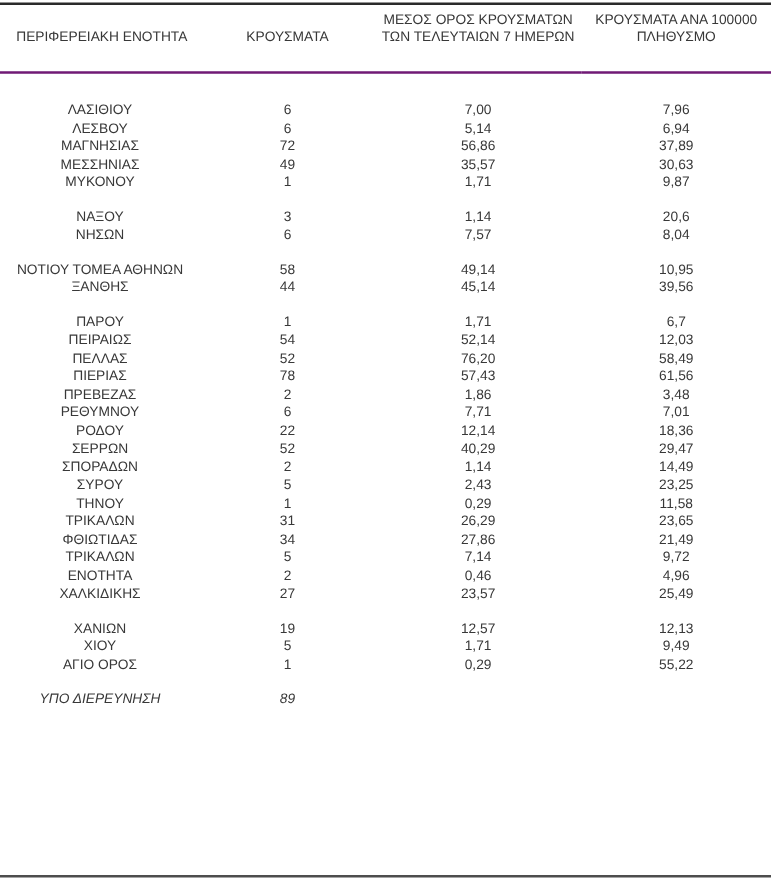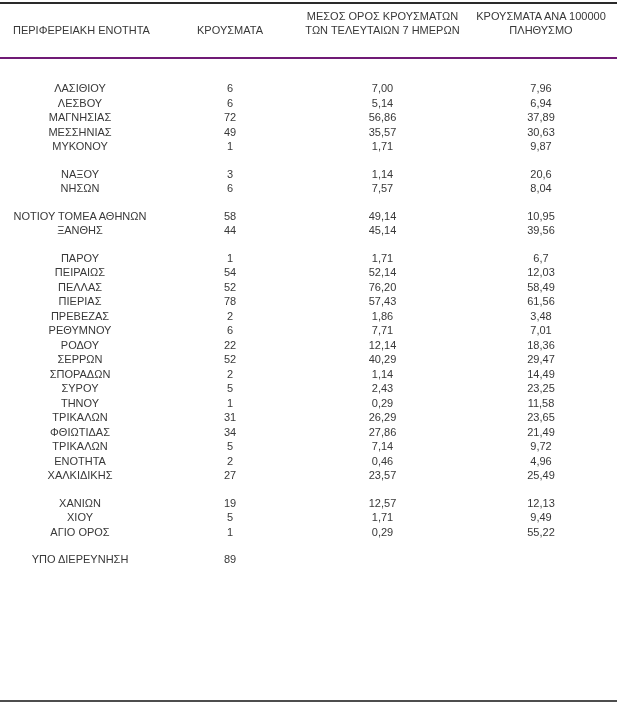--- a/index.html
+++ b/index.html
@@ -61,21 +61,21 @@
   tbody td {
     font-size: 11px;
     height: 14.5px;
     line-height: 14.5px;
     padding: 0;
     text-align: center;
     white-space: nowrap;
   }
   tr.spacer-first td { height: 9px; line-height: 9px; }
   tr.spacer td { height: 13px; line-height: 13px; }
-  tr.italic td { }
+  tr.italic td { font-style: italic; }
 </style>
 </head>
 <body>
 
 <div class="page">
 
   <div class="rule-top"></div>
 
   <table class="report">
     <colgroup>

